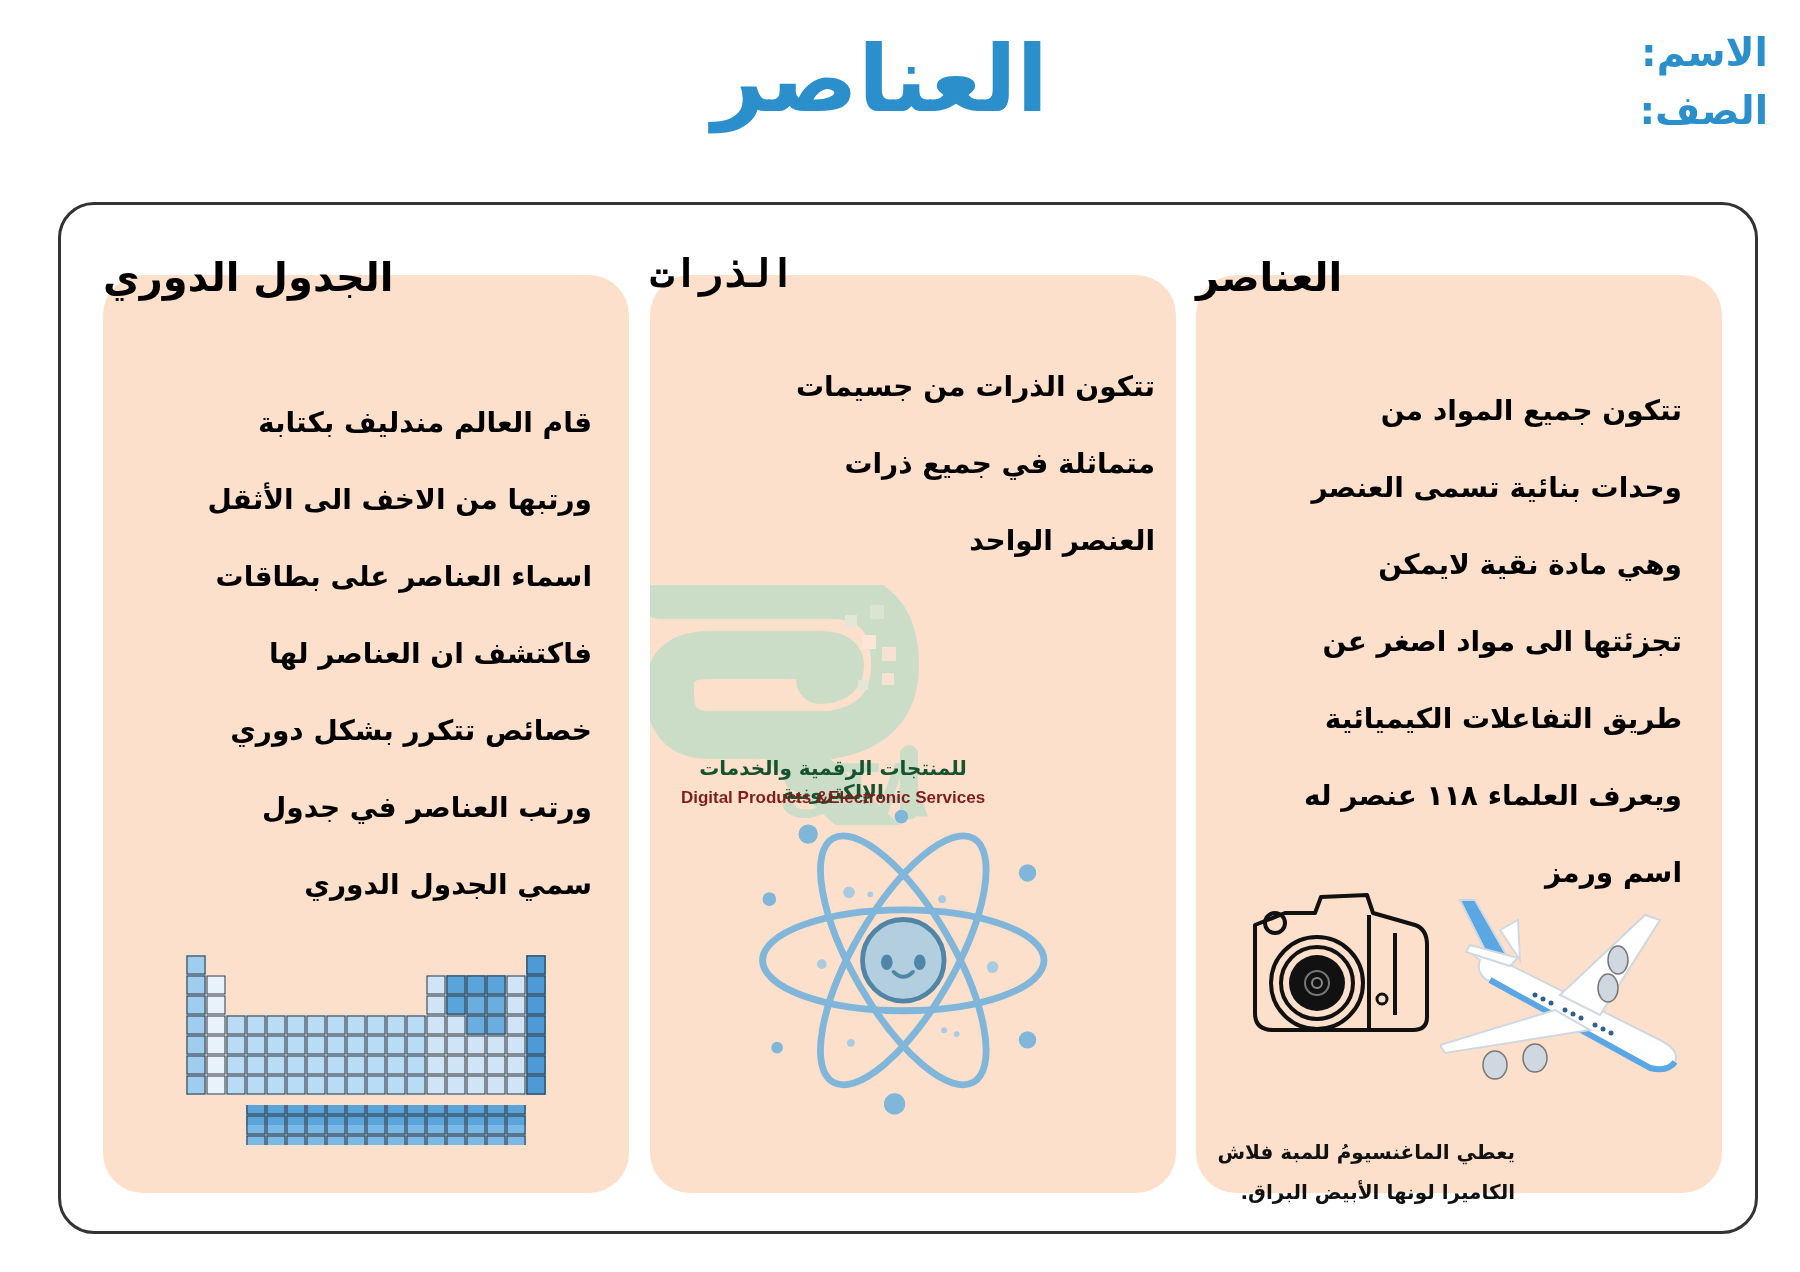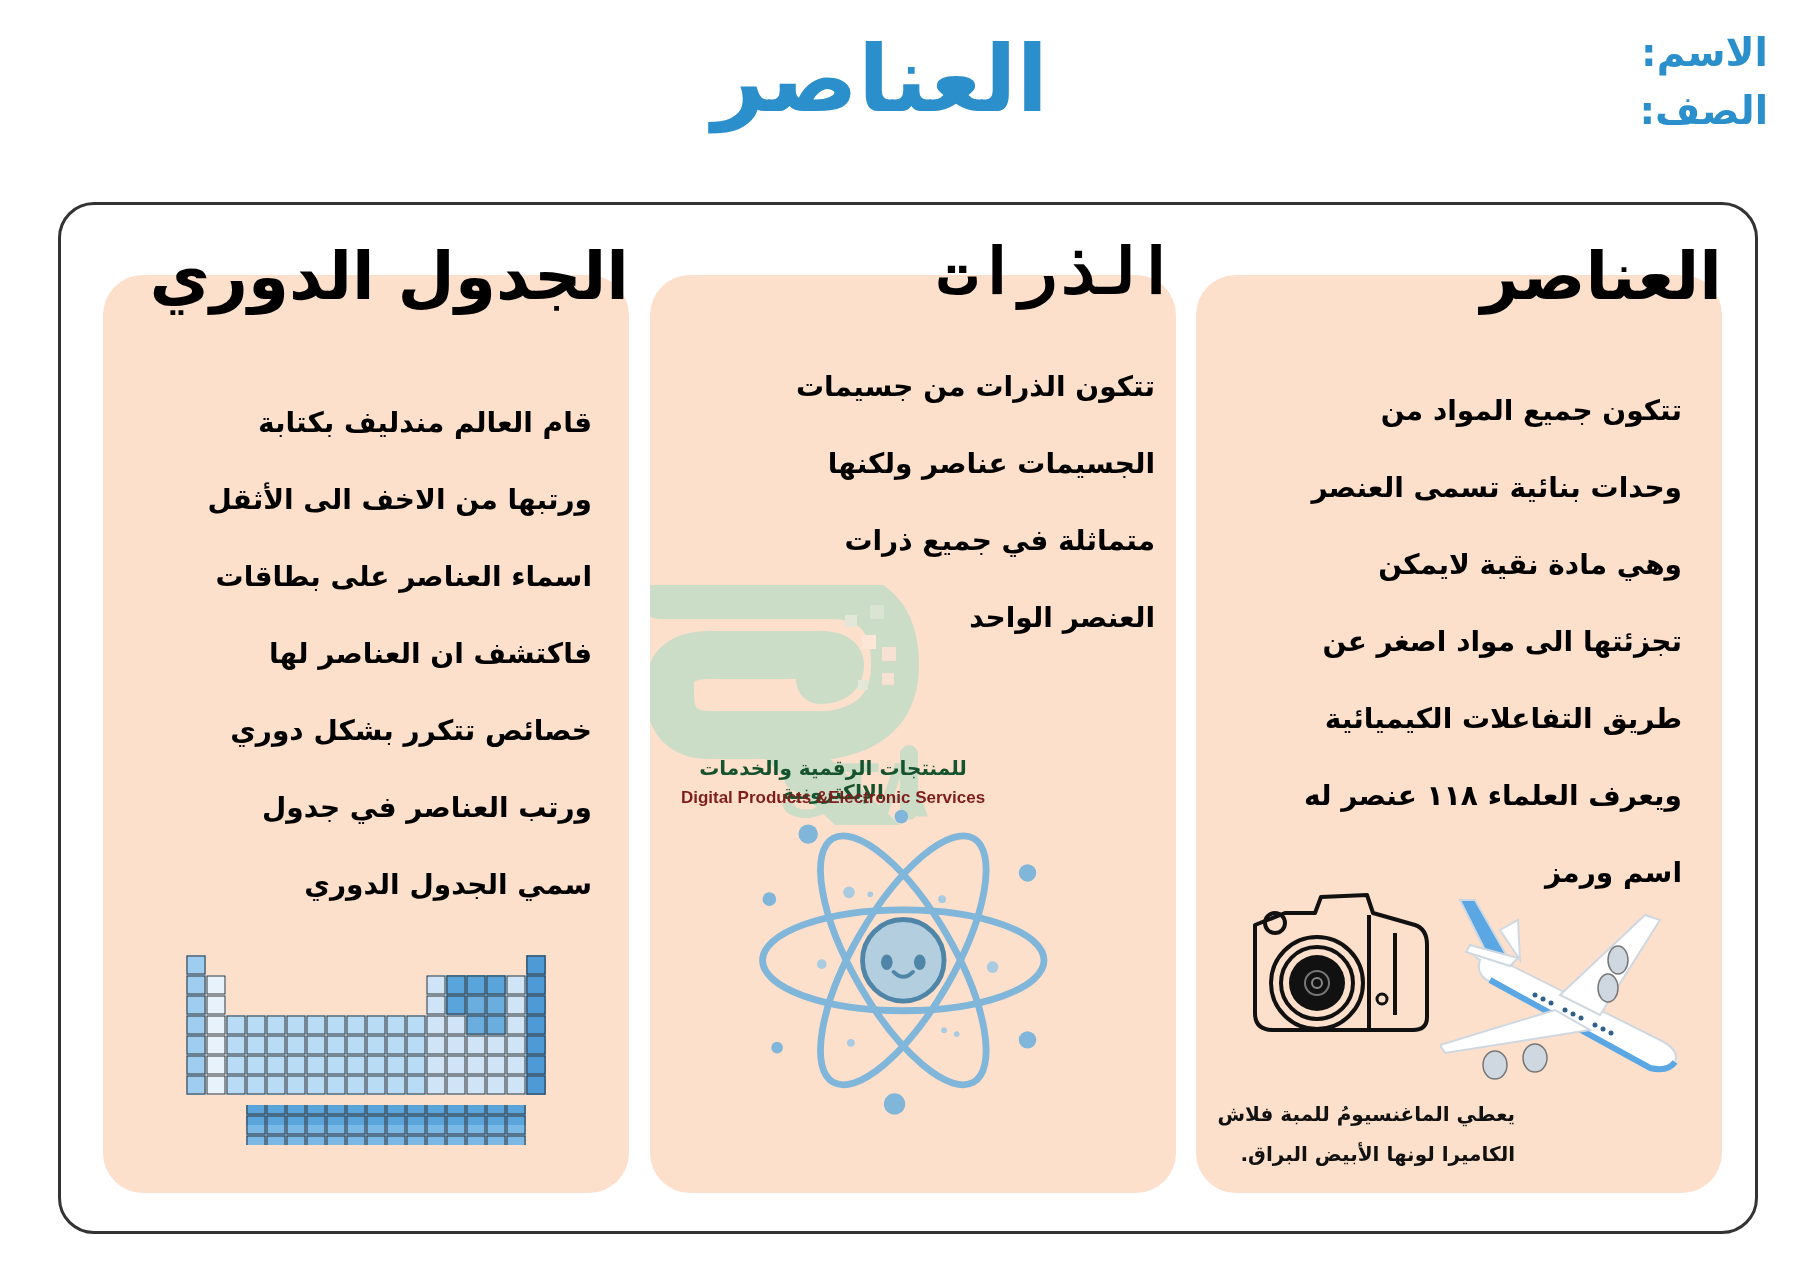--- a/index.html
+++ b/index.html
@@ -22,38 +22,38 @@
 
   .card {
     position: absolute; top: 275px; width: 526px; height: 918px;
     background: #fde0cc; border-radius: 40px;
   }
   .card-right { left: 1196px; }
   .card-mid   { left: 650px; }
   .card-left  { left: 103px; }
 
   .card-heading {
-    position: absolute; top: 242px; width: 526px; text-align: right;
-    font-weight: bold; font-size: 66px; line-height: 70px; color: #000;
+    position: absolute; top: 242px; width: 526px; text-align: left;
+    font-weight: bold; font-size: 40px; line-height: 70px; color: #000;
   }
   .h-right { left: 1196px; }
   .h-mid   { left: 650px; font-family: Liberation Mono, monospace; }
   .h-left  { left: 103px; }
 
   .card-text {
     position: absolute; text-align: right; font-weight: bold; font-size: 28px;
     line-height: 77px; color: #000; white-space: nowrap;
   }
   .card-text .line { display: block; }
   .t-right { top: 372px; right: 118px; }
   .t-mid   { top: 348px; right: 645px; }
   .t-left  { top: 384px; right: 1208px; }
 
   .caption {
-    position: absolute; top: 1094px; right: 285px; text-align: right;
+    position: absolute; top: 1132px; right: 285px; text-align: right;
     font-weight: bold; font-size: 20px; line-height: 40px; color: #111;
   }
   .caption .line { display: block; }
 
   .watermark { position: absolute; left: 650px; top: 585px; width: 380px; height: 240px; pointer-events: none; }
   .wm-ar {
     position: absolute; top: 756px; left: 662px; width: 342px; text-align: center;
     color: #14532d; font-weight: bold; font-size: 20px; direction: rtl;
   }
   .wm-en {
@@ -92,21 +92,20 @@
   <span class="line">وحدات بنائية تسمى العنصر</span>
   <span class="line">وهي مادة نقية لايمكن</span>
   <span class="line">تجزئتها الى مواد اصغر عن</span>
   <span class="line">طريق التفاعلات الكيميائية</span>
   <span class="line">ويعرف العلماء ١١٨ عنصر له</span>
   <span class="line">اسم ورمز</span>
 </div>
 
 <div class="card-text t-mid">
   <span class="line">تتكون الذرات من جسيمات</span>
-  <span class="line">الجسيمات عناصر ولكنها</span>
   <span class="line">متماثلة في جميع ذرات</span>
   <span class="line">العنصر الواحد</span>
 </div>
 
 <div class="card-text t-left">
   <span class="line">قام العالم مندليف بكتابة</span>
   <span class="line">ورتبها من الاخف الى الأثقل</span>
   <span class="line">اسماء العناصر على بطاقات</span>
   <span class="line">فاكتشف ان العناصر لها</span>
   <span class="line">خصائص تتكرر بشكل دوري</span>

